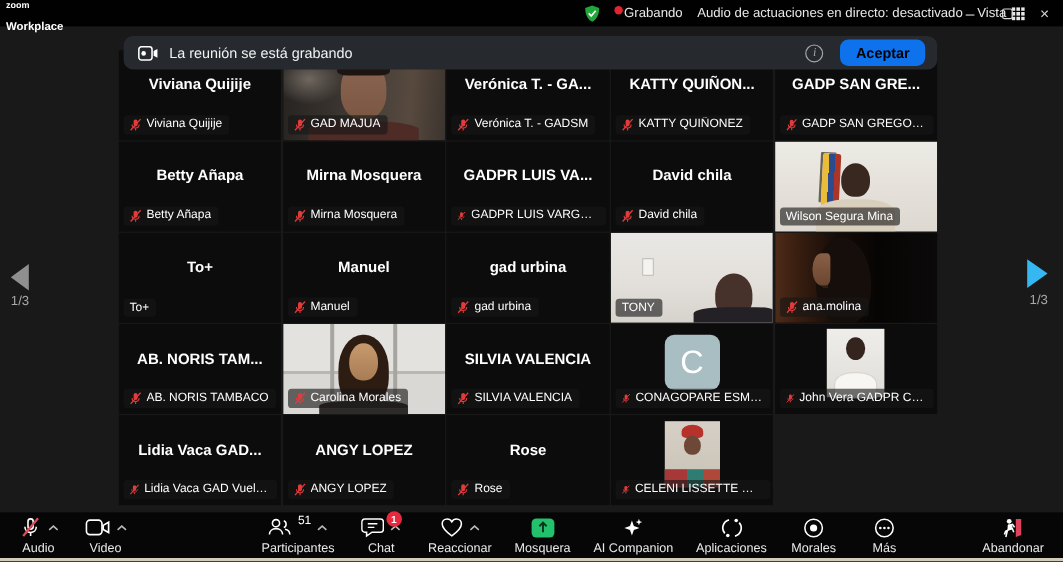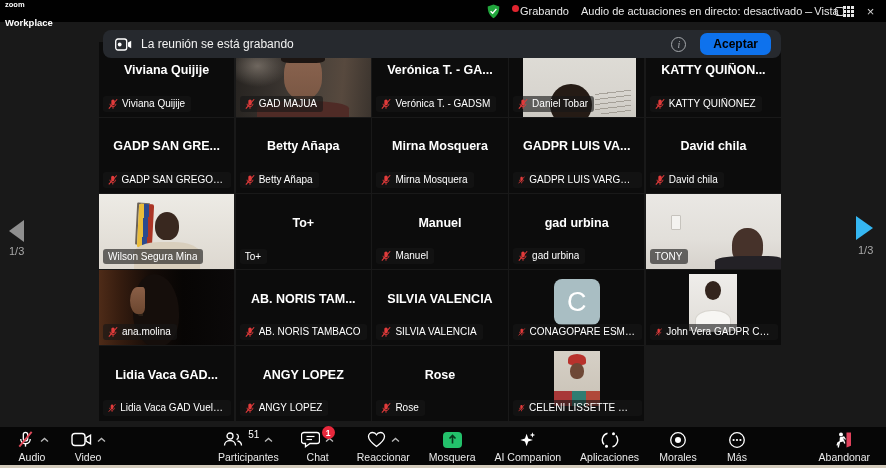--- a/index.html
+++ b/index.html
@@ -190,33 +190,20 @@
       <div class="nametag">
         <svg class="mic-off" width="10" height="12" viewBox="0 0 12 13">
           <path d="M6 1.2c-1.2 0-2 .9-2 2v3c0 1.1.8 2 2 2s2-.9 2-2v-3c0-1.1-.8-2-2-2z" fill="#e23b3b"></path>
           <path d="M2.5 6.2c0 2 1.5 3.5 3.5 3.5s3.5-1.5 3.5-3.5" stroke="#e23b3b" fill="none" stroke-width="1.1"></path>
           <line x1="6" y1="9.8" x2="6" y2="12.2" stroke="#e23b3b" stroke-width="1.1"></line>
           <line x1="1" y1="12" x2="11" y2="0.8" stroke="#e23b3b" stroke-width="1.3"></line>
         </svg>
         <span class="tag-text">Verónica T. - GADSM</span>
       </div>
     </div>
-      <div class="tile v-tobar">
-      <div class="vid"></div>
-
-      <div class="nametag">
-        <svg class="mic-off" width="10" height="12" viewBox="0 0 12 13">
-          <path d="M6 1.2c-1.2 0-2 .9-2 2v3c0 1.1.8 2 2 2s2-.9 2-2v-3c0-1.1-.8-2-2-2z" fill="#e23b3b"></path>
-          <path d="M2.5 6.2c0 2 1.5 3.5 3.5 3.5s3.5-1.5 3.5-3.5" stroke="#e23b3b" fill="none" stroke-width="1.1"></path>
-          <line x1="6" y1="9.8" x2="6" y2="12.2" stroke="#e23b3b" stroke-width="1.1"></line>
-          <line x1="1" y1="12" x2="11" y2="0.8" stroke="#e23b3b" stroke-width="1.3"></line>
-        </svg>
-        <span class="tag-text">Daniel Tobar</span>
-      </div>
-    </div>
       <div class="tile v-none">
 
       <div class="center-name">KATTY QUIÑON...</div>
       <div class="nametag">
         <svg class="mic-off" width="10" height="12" viewBox="0 0 12 13">
           <path d="M6 1.2c-1.2 0-2 .9-2 2v3c0 1.1.8 2 2 2s2-.9 2-2v-3c0-1.1-.8-2-2-2z" fill="#e23b3b"></path>
           <path d="M2.5 6.2c0 2 1.5 3.5 3.5 3.5s3.5-1.5 3.5-3.5" stroke="#e23b3b" fill="none" stroke-width="1.1"></path>
           <line x1="6" y1="9.8" x2="6" y2="12.2" stroke="#e23b3b" stroke-width="1.1"></line>
           <line x1="1" y1="12" x2="11" y2="0.8" stroke="#e23b3b" stroke-width="1.3"></line>
         </svg>
@@ -355,20 +342,33 @@
 
       <div class="center-name">AB. NORIS TAM...</div>
       <div class="nametag">
         <svg class="mic-off" width="10" height="12" viewBox="0 0 12 13">
           <path d="M6 1.2c-1.2 0-2 .9-2 2v3c0 1.1.8 2 2 2s2-.9 2-2v-3c0-1.1-.8-2-2-2z" fill="#e23b3b"></path>
           <path d="M2.5 6.2c0 2 1.5 3.5 3.5 3.5s3.5-1.5 3.5-3.5" stroke="#e23b3b" fill="none" stroke-width="1.1"></path>
           <line x1="6" y1="9.8" x2="6" y2="12.2" stroke="#e23b3b" stroke-width="1.1"></line>
           <line x1="1" y1="12" x2="11" y2="0.8" stroke="#e23b3b" stroke-width="1.3"></line>
         </svg>
         <span class="tag-text">AB. NORIS TAMBACO</span>
+      </div>
+    </div>
+      <div class="tile v-carolina">
+      <div class="vid"></div>
+
+      <div class="nametag">
+        <svg class="mic-off" width="10" height="12" viewBox="0 0 12 13">
+          <path d="M6 1.2c-1.2 0-2 .9-2 2v3c0 1.1.8 2 2 2s2-.9 2-2v-3c0-1.1-.8-2-2-2z" fill="#e23b3b"></path>
+          <path d="M2.5 6.2c0 2 1.5 3.5 3.5 3.5s3.5-1.5 3.5-3.5" stroke="#e23b3b" fill="none" stroke-width="1.1"></path>
+          <line x1="6" y1="9.8" x2="6" y2="12.2" stroke="#e23b3b" stroke-width="1.1"></line>
+          <line x1="1" y1="12" x2="11" y2="0.8" stroke="#e23b3b" stroke-width="1.3"></line>
+        </svg>
+        <span class="tag-text">Carolina Morales</span>
       </div>
     </div>
       <div class="tile v-none">
 
       <div class="center-name">SILVIA VALENCIA</div>
       <div class="nametag">
         <svg class="mic-off" width="10" height="12" viewBox="0 0 12 13">
           <path d="M6 1.2c-1.2 0-2 .9-2 2v3c0 1.1.8 2 2 2s2-.9 2-2v-3c0-1.1-.8-2-2-2z" fill="#e23b3b"></path>
           <path d="M2.5 6.2c0 2 1.5 3.5 3.5 3.5s3.5-1.5 3.5-3.5" stroke="#e23b3b" fill="none" stroke-width="1.1"></path>
           <line x1="6" y1="9.8" x2="6" y2="12.2" stroke="#e23b3b" stroke-width="1.1"></line>

